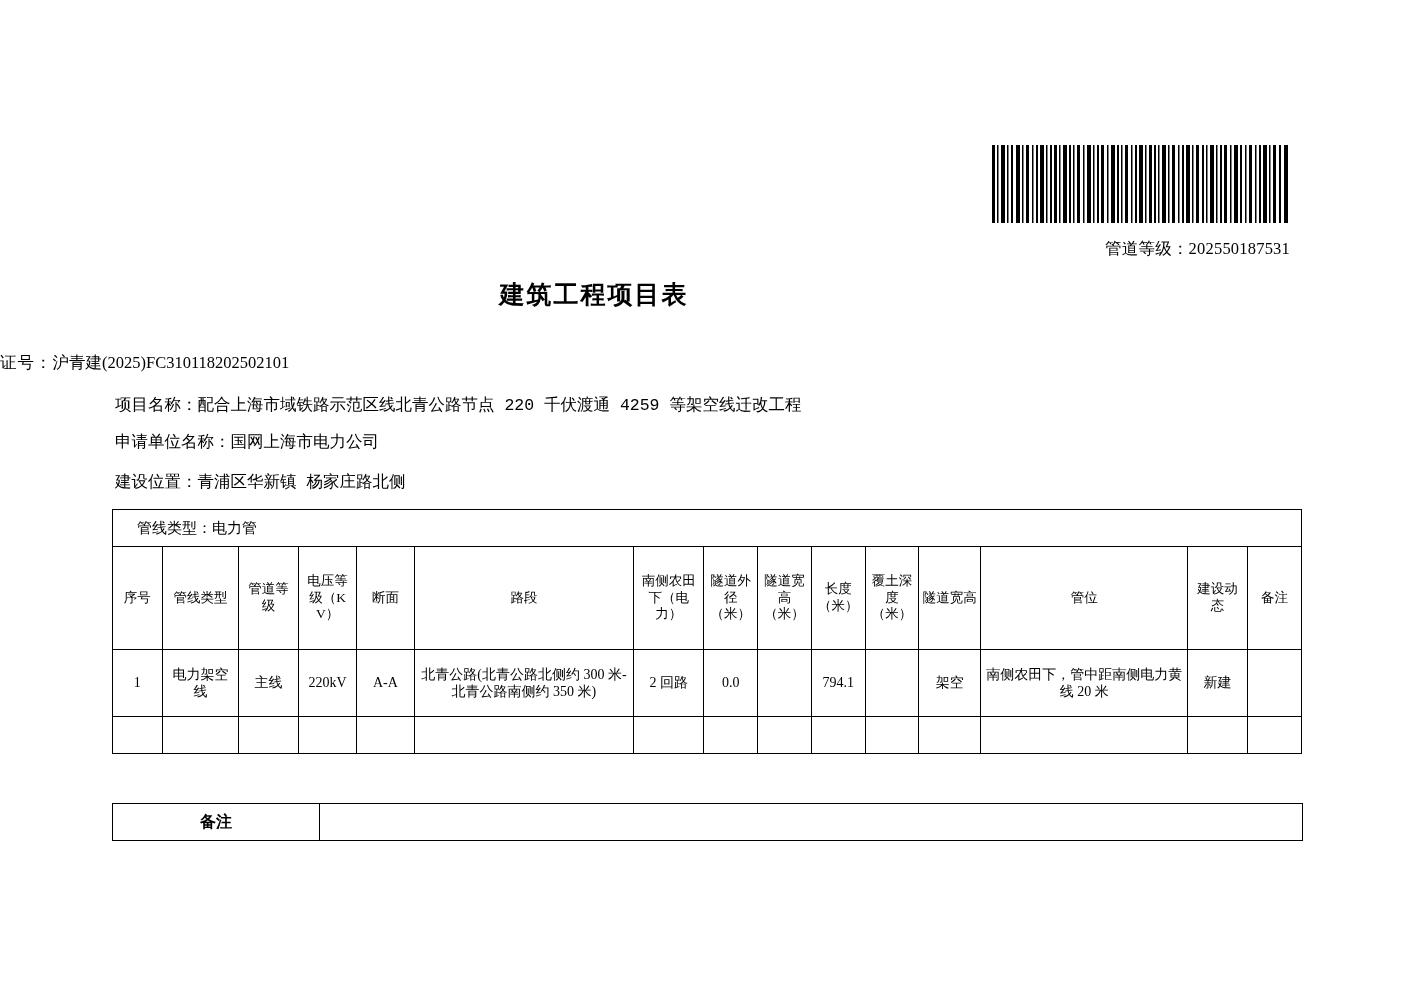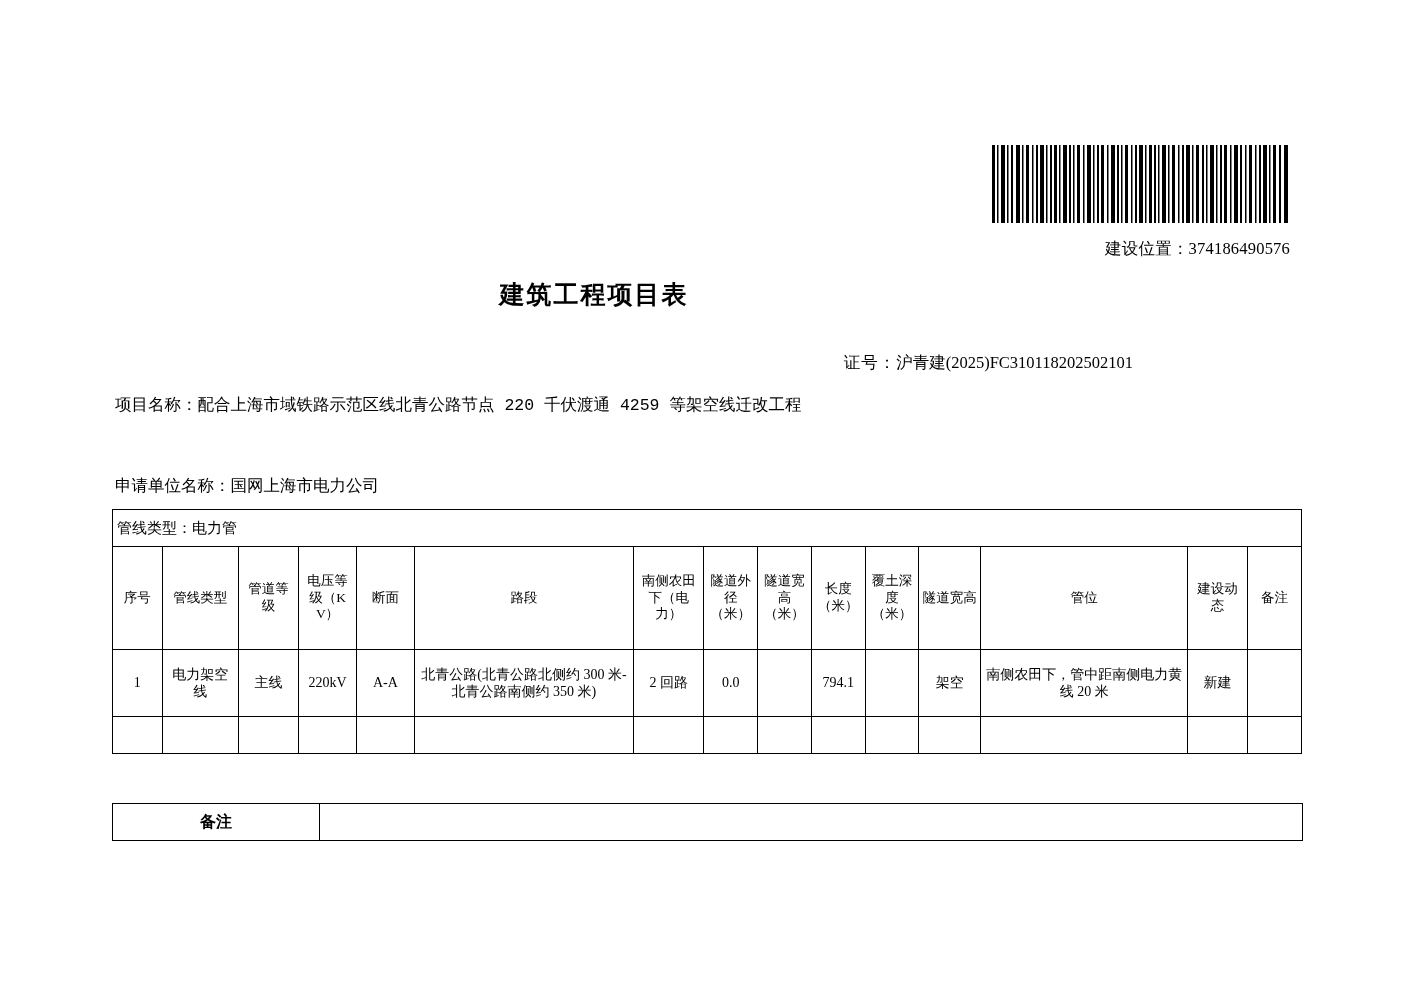--- a/index.html
+++ b/index.html
@@ -56,35 +56,35 @@
     font-weight: bold;
     letter-spacing: 2px;
     font-family: "Liberation Sans", sans-serif;
   }
 
   .cert-line {
     position: absolute;
     top: 352px;
     left: 0;
     width: 1133px;
-    text-align: right;
+    text-align: left;
     font-size: 16.5px;
   }
   .cert-line .lbl { letter-spacing: 1px; }
 
   .meta-line {
     position: absolute;
     left: 115px;
     font-size: 16.5px;
     white-space: nowrap;
     font-family: Liberation Mono, monospace;
   }
   .meta-line .lbl { font-weight: normal; }
   .meta-1 { top: 394px; }
-  .meta-2 { top: 431px; margin-top: 44px; }
+  .meta-2 { top: 431px; }
   .meta-3 { top: 471px; }
 
   
   .main-table {
     position: absolute;
     top: 509px;
     left: 112px;
     width: 1190px;
     border-collapse: collapse;
     table-layout: fixed;
@@ -94,21 +94,21 @@
   .main-table td, .main-table th {
     border: 1px solid #000000;
     padding: 3px 3px;
     text-align: center;
     vertical-align: middle;
     line-height: 1.25;
     font-weight: normal;
   }
   .pipe-type-row td {
     text-align: left;
-    padding: 6px 4px;
+    padding: 6px 24px;
     font-size: 15px;
     height: 24px;
   }
   .header-row td {
     height: 96px;
     font-size: 13.5px;
   }
   .data-row td {
     height: 60px;
     font-size: 14px;
@@ -213,34 +213,37 @@
         <rect x="273" y="0" width="4" height="78"></rect>
         <rect x="279" y="0" width="1.5" height="78"></rect>
         <rect x="283" y="0" width="3" height="78"></rect>
         <rect x="289" y="0" width="2" height="78"></rect>
         <rect x="294" y="0" width="4" height="78"></rect>
       </g>
     </svg>
   </div>
 
   <div class="project-no">
-    <span>建设位置：</span><span>374186490576</span>
+    <span>管道等级：</span><span>202550187531</span>
   </div>
 
   <div class="doc-title">建筑工程项目表</div>
 
   <div class="cert-line">
     <span class="lbl">证号：</span><span>沪青建(2025)FC310118202502101</span>
   </div>
 
   <div class="meta-line meta-1">
     <span class="lbl">项目名称：</span><span>配合上海市域铁路示范区线北青公路节点 220 千伏渡通 4259 等架空线迁改工程</span>
   </div>
   <div class="meta-line meta-2">
     <span class="lbl">申请单位名称：</span><span>国网上海市电力公司</span>
+  </div>
+  <div class="meta-line meta-3">
+    <span class="lbl">建设位置：</span><span>青浦区华新镇 杨家庄路北侧</span>
   </div>
 
   <table class="main-table">
     <colgroup>
       <col style="width:48px">
       <col style="width:74px">
       <col style="width:58px">
       <col style="width:56px">
       <col style="width:56px">
       <col style="width:212px">

